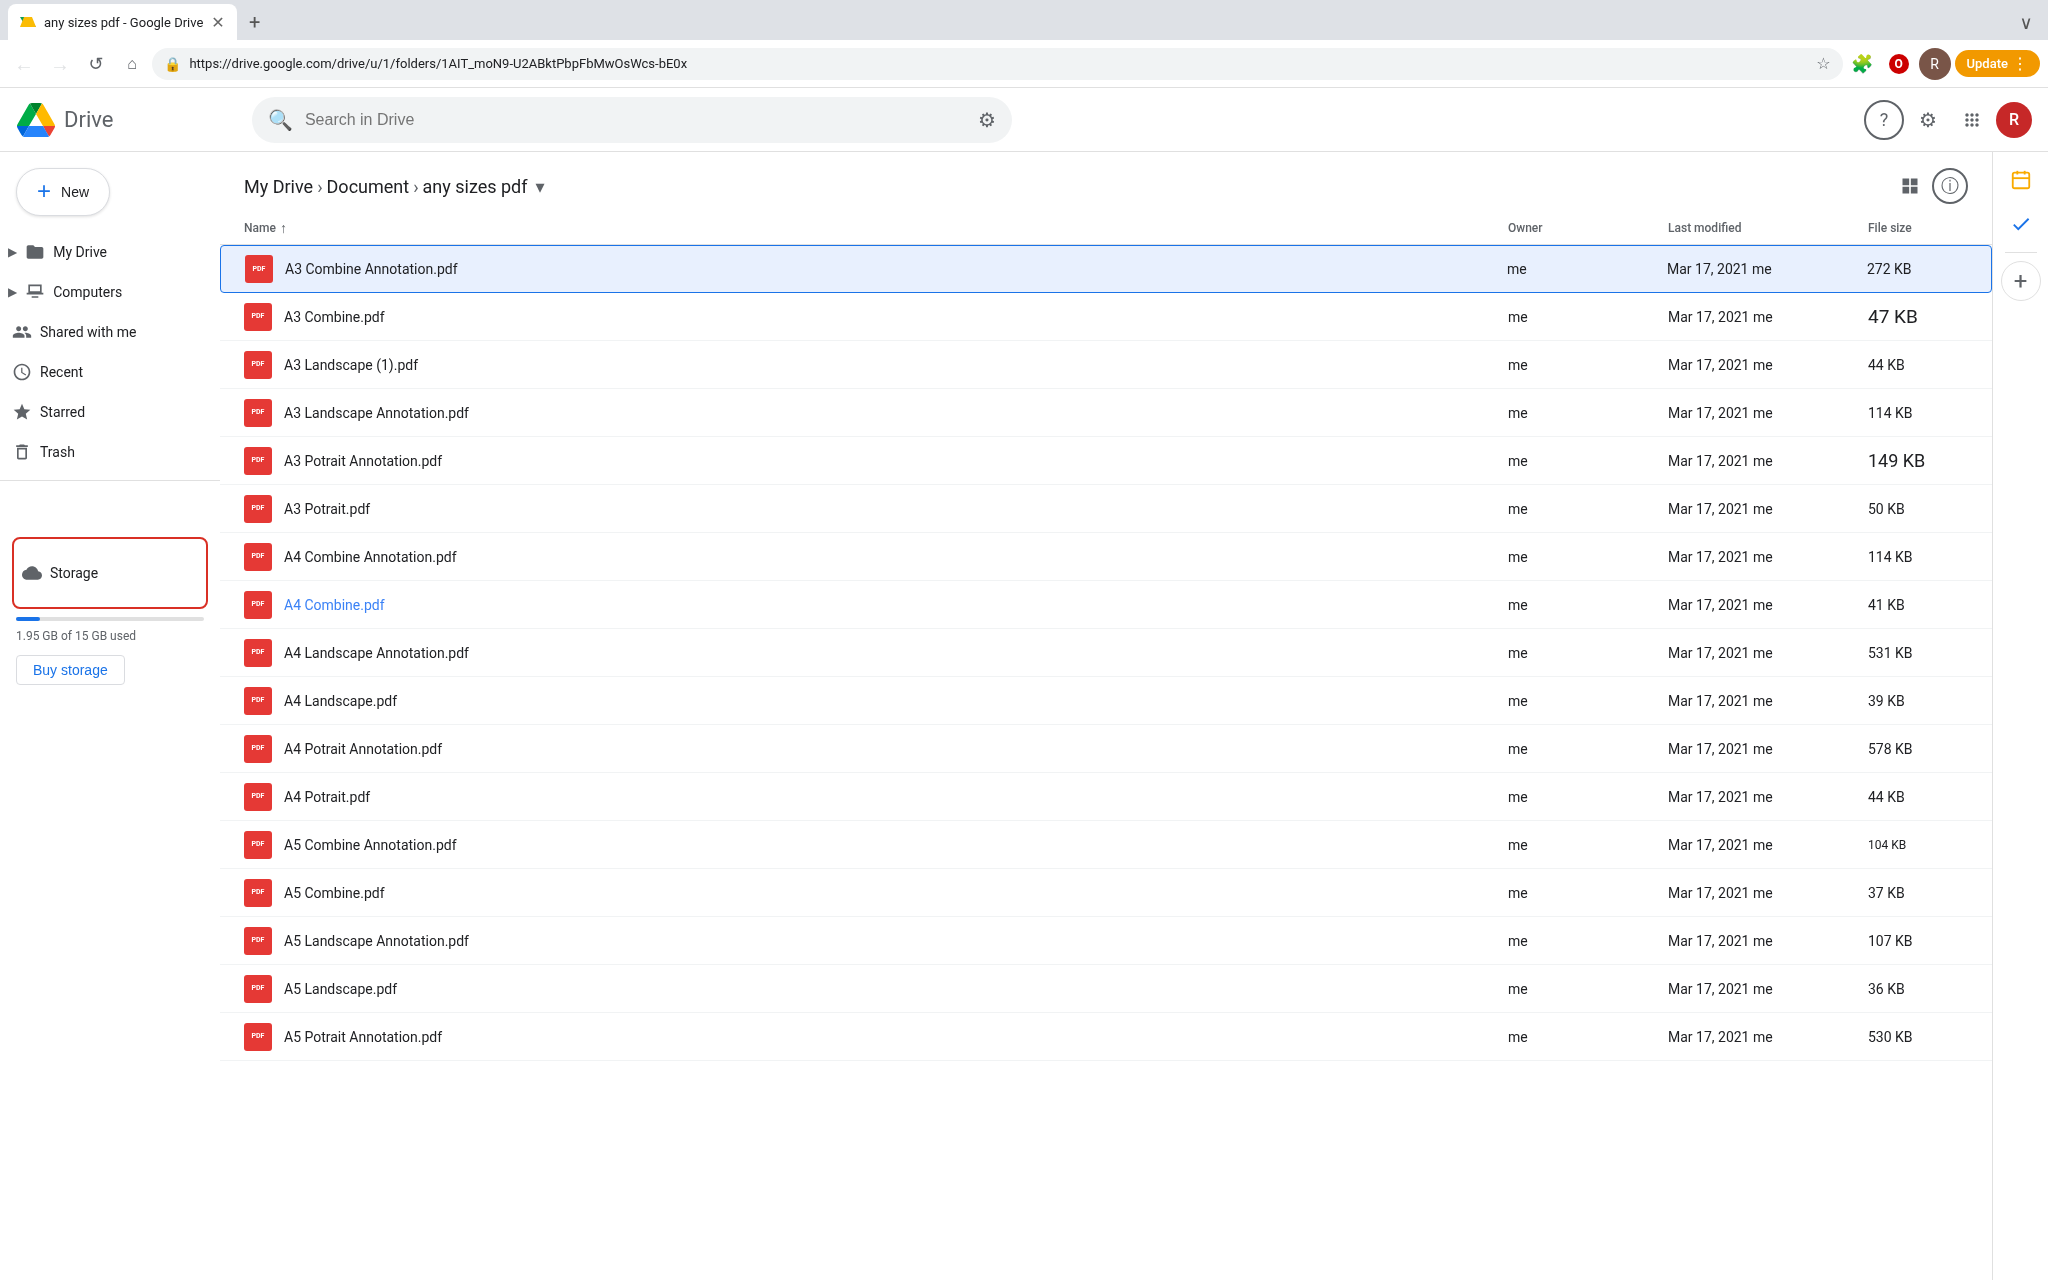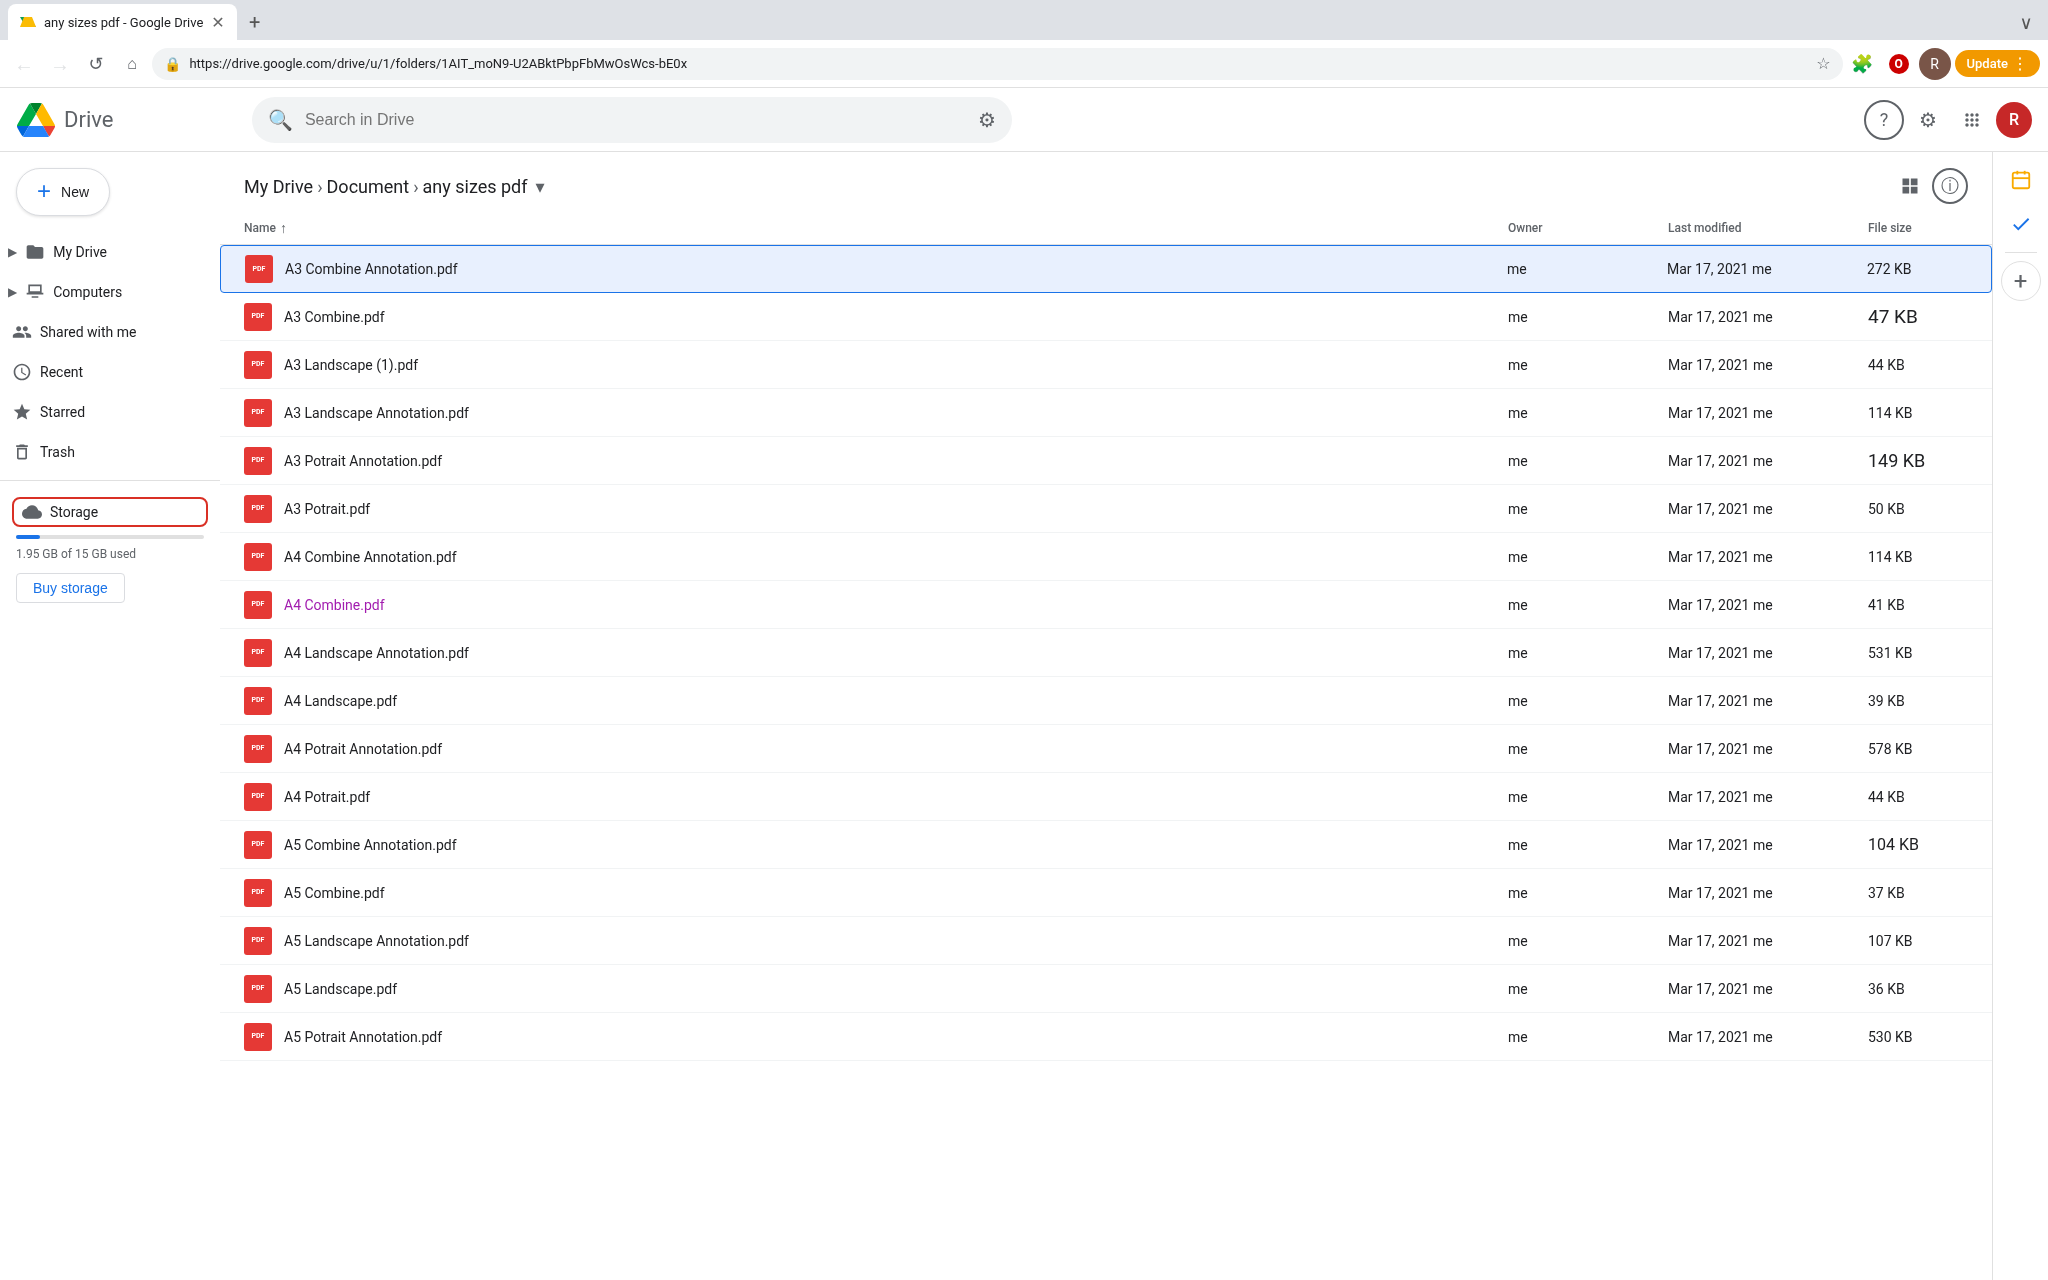--- a/index.html
+++ b/index.html
@@ -136,21 +136,21 @@
       <div style="display:flex; align-items:center; padding:0 8px 0 12px; height:40px; border-radius:0 20px 20px 0; cursor:pointer; gap:8px; font-size:14px; color:#202124; margin-right:8px;">
         <svg width="20" height="20" viewBox="0 0 24 24" fill="#5f6368">
             <path d="M6 19c0 1.1.9 2 2 2h8c1.1 0 2-.9 2-2V7H6v12zM8 9h8v10H8V9zm7.5-5l-1-1h-5l-1 1H5v2h14V4z"></path>
           </svg>
         <span>Trash</span>
       </div>
 
       <div style="height:1px; background:#e0e0e0; margin:8px 0;"></div>
 
       <div style="padding:8px 12px 16px;">
-        <div style="display:flex; align-items:center; gap:8px; cursor:pointer; padding:3px 8px; border:2px solid #d93025; border-radius:8px;">
+        <div style="display:flex; align-items:center; gap:8px; cursor:pointer; padding:24px 8px; border:2px solid #d93025; border-radius:8px;margin-top:40px;">
           <svg width="20" height="20" viewBox="0 0 24 24" fill="#5f6368">
               <path d="M19.35 10.04C18.67 6.59 15.64 4 12 4 9.11 4 6.6 5.64 5.35 8.04 2.34 8.36 0 10.91 0 14c0 3.31 2.69 6 6 6h13c2.76 0 5-2.24 5-5 0-2.64-2.05-4.78-4.65-4.96z"></path>
             </svg>
           <span style="font-size:14px; color:#202124;">Storage</span>
         </div>
         <div style="height:4px; background:#e0e0e0; border-radius:2px; margin:8px 4px;">
           <div style="height:4px; background:#1a73e8; border-radius:2px; width:13%;"></div>
         </div>
         <div style="font-size:12px; color:#5f6368; margin:4px 4px;">1.95 GB of 15 GB used</div>
         <button style="margin-top:8px; margin-left:4px; border:1px solid #dadce0; border-radius:4px; padding:6px 16px; font-size:14px; color:#1a73e8; font-weight:500; cursor:pointer; background:white;">Buy storage</button>
@@ -248,21 +248,21 @@
         <div style="width:28px; height:28px; background:#e53935; border-radius:3px; display:flex; align-items:center; justify-content:center; color:white; font-size:7px; font-weight:700; flex-shrink:0; margin-right:12px; line-height:1;">PDF</div>
         <span style="font-size:14px; color:#202124;">A4 Combine Annotation.pdf</span>
       </div>
       <div style="width:160px; font-size:14px; color:#202124;">me</div>
       <div style="width:200px; font-size:14px; color:#202124;">Mar 17, 2021  me</div>
       <div style="width:100px; font-size:14px; color:#202124;">114 KB</div>
     </div>
           <div style="display: flex; align-items: center; padding: 4px 24px; border-bottom: 1px solid rgb(241, 243, 244); height: 48px; cursor: pointer;">
       <div style="flex:1; display:flex; align-items:center;">
         <div style="width:28px; height:28px; background:#e53935; border-radius:3px; display:flex; align-items:center; justify-content:center; color:white; font-size:7px; font-weight:700; flex-shrink:0; margin-right:12px; line-height:1;">PDF</div>
-        <span style="font-size:14px; color:#a21caf;">A4 Combine.pdf</span>
+        <span style="font-size:14px; color:#3b82f6;">A4 Combine.pdf</span>
       </div>
       <div style="width:160px; font-size:14px; color:#202124;">me</div>
       <div style="width:200px; font-size:14px; color:#202124;">Mar 17, 2021  me</div>
       <div style="width:100px; font-size:14px; color:#202124;">41 KB</div>
     </div>
           <div style="display: flex; align-items: center; padding: 4px 24px; border-bottom: 1px solid rgb(241, 243, 244); height: 48px; cursor: pointer;">
       <div style="flex:1; display:flex; align-items:center;">
         <div style="width:28px; height:28px; background:#e53935; border-radius:3px; display:flex; align-items:center; justify-content:center; color:white; font-size:7px; font-weight:700; flex-shrink:0; margin-right:12px; line-height:1;">PDF</div>
         <span style="font-size:14px; color:#202124;">A4 Landscape Annotation.pdf</span>
       </div>
@@ -297,21 +297,21 @@
       <div style="width:200px; font-size:14px; color:#202124;">Mar 17, 2021  me</div>
       <div style="width:100px; font-size:14px; color:#202124;">44 KB</div>
     </div>
           <div style="display: flex; align-items: center; padding: 4px 24px; border-bottom: 1px solid rgb(241, 243, 244); height: 48px; cursor: pointer;">
       <div style="flex:1; display:flex; align-items:center;">
         <div style="width:28px; height:28px; background:#e53935; border-radius:3px; display:flex; align-items:center; justify-content:center; color:white; font-size:7px; font-weight:700; flex-shrink:0; margin-right:12px; line-height:1;">PDF</div>
         <span style="font-size:14px; color:#202124;">A5 Combine Annotation.pdf</span>
       </div>
       <div style="width:160px; font-size:14px; color:#202124;">me</div>
       <div style="width:200px; font-size:14px; color:#202124;">Mar 17, 2021  me</div>
-      <div style="width:100px; font-size:16px; color:#202124;">104 KB</div>
+      <div style="width:100px; font-size:12px; color:#202124;">104 KB</div>
     </div>
           <div style="display: flex; align-items: center; padding: 4px 24px; border-bottom: 1px solid rgb(241, 243, 244); height: 48px; cursor: pointer;">
       <div style="flex:1; display:flex; align-items:center;">
         <div style="width:28px; height:28px; background:#e53935; border-radius:3px; display:flex; align-items:center; justify-content:center; color:white; font-size:7px; font-weight:700; flex-shrink:0; margin-right:12px; line-height:1;">PDF</div>
         <span style="font-size:14px; color:#202124;">A5 Combine.pdf</span>
       </div>
       <div style="width:160px; font-size:14px; color:#202124;">me</div>
       <div style="width:200px; font-size:14px; color:#202124;">Mar 17, 2021  me</div>
       <div style="width:100px; font-size:14px; color:#202124;">37 KB</div>
     </div>

